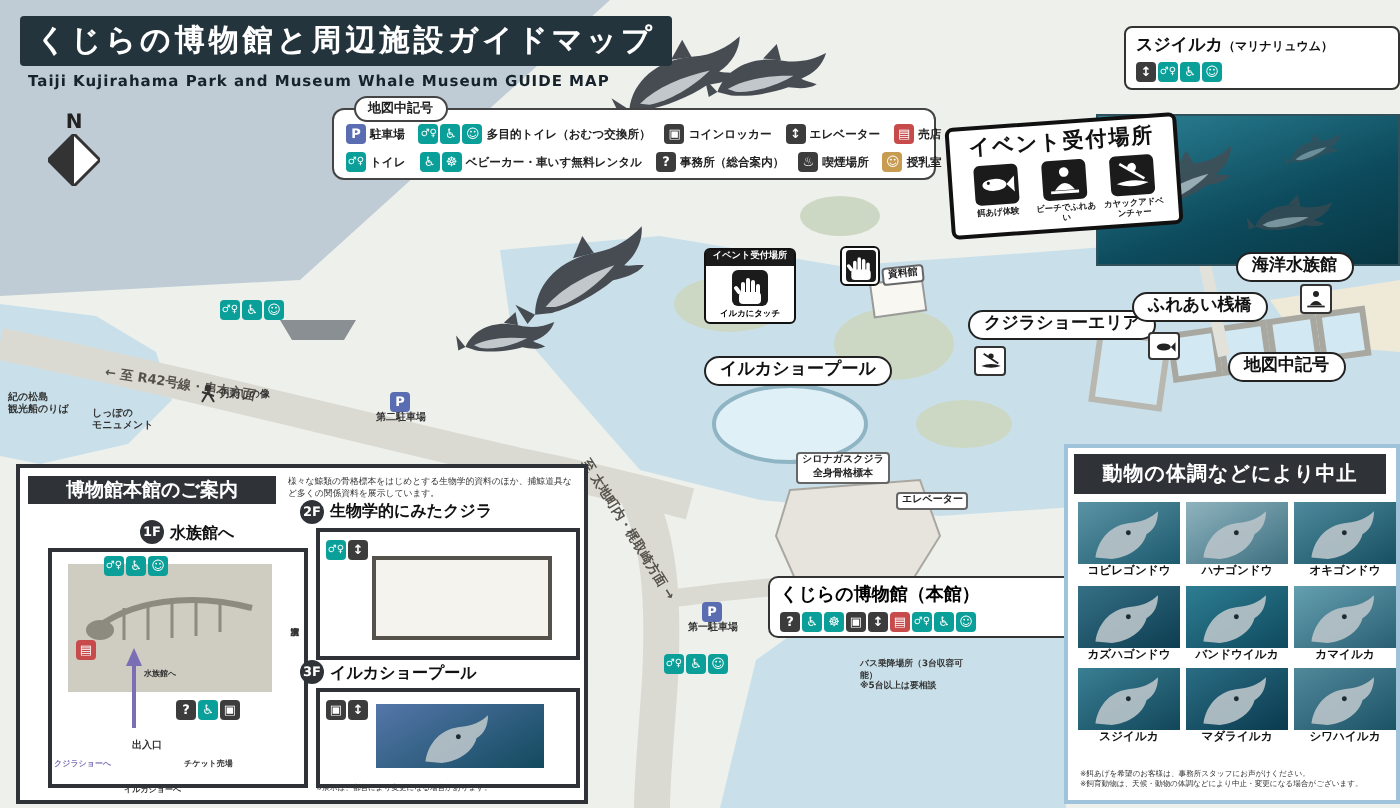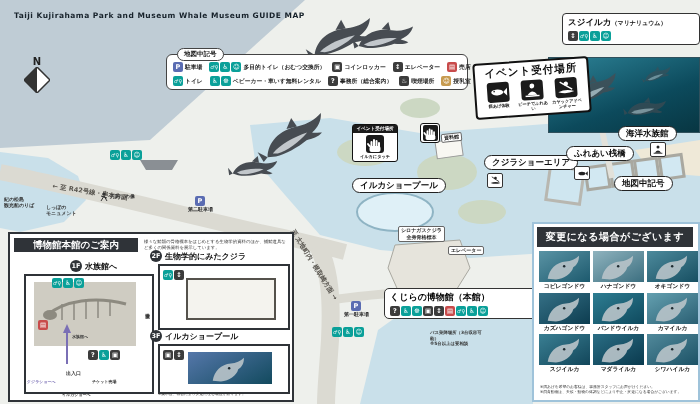--- a/index.html
+++ b/index.html
@@ -148,20 +148,21 @@
       <g transform="translate(80,40) rotate(8) scale(0.7)" opacity="0.6">
           <use href="#dolphin-shape"></use>
         </g>
       <g transform="translate(95,12) rotate(-4) scale(0.5)" opacity="0.5">
           <use href="#dolphin-shape"></use>
         </g>
     </svg>
   </div>
 
   <div class="abs" style="left:10px;top:8px;">
+    <div class="title-box">くじらの博物館と周辺施設ガイドマップ</div>
     <div class="title-sub" style="margin:3px 0 0 4px;">Taiji Kujirahama Park and Museum Whale Museum GUIDE MAP</div>
   </div>
 
   <div class="abs" style="left:24px;top:56px;width:26px;text-align:center;">
     <div style="font-size:10px;font-weight:bold;color:#222;">N</div>
     <svg width="26" height="26" viewBox="0 0 26 26">
       <polygon points="13,0 26,13 13,26 0,13" fill="#fff" stroke="#333" stroke-width="1.5"></polygon>
       <polygon points="13,0 13,26 0,13" fill="#333"></polygon>
     </svg>
   </div>
@@ -444,21 +445,21 @@
         <path class="arrow-purple" d="M7,40 V8"></path>
           <polygon points="7,0 3,9 11,9" fill="#7a6fb5"></polygon>
       </svg>
       <div class="tiny" style="position:absolute;left:46px;top:58px;font-size:4px;">水族館へ</div>
       <div class="tiny" style="position:absolute;left:40px;top:94px;font-size:5px;">出入口</div>
       <div class="tiny" style="position:absolute;left:66px;top:103px;font-size:4px;">チケット売場</div>
       <div class="tiny" style="position:absolute;left:1px;top:103px;font-size:4px;color:#7a6fb5;">クジラショーへ</div>
     </div>
     <div class="tiny" style="position:absolute;left:52px;top:158px;font-size:4px;">イルカショーへ</div>
 
-    <div class="abs" style="left:140px;top:16px;display:flex;align-items:center;">
+    <div class="abs" style="left:140px;top:16px;display:flex;">
       <span class="badge">2F</span>
       <span class="floor-lab">生物学的にみたクジラ</span>
     </div>
     <div class="plan" style="left:148px;top:30px;width:128px;height:62px;">
       <div class="icon-row" style="position:absolute;left:3px;top:4px;">
           <span class="icon" style="background: rgb(10, 160, 153); font-size: 5px;">♂♀</span>
           <span class="icon" style="background: rgb(60, 60, 60);">↕</span>
         </div>
       <div style="position:absolute;left:26px;top:12px;width:86px;height:38px;border:2px solid #55524c;background:#f4f3ee;"></div>
     </div>
@@ -475,21 +476,21 @@
       <div style="position:absolute;left:28px;top:6px;width:84px;height:32px;background:linear-gradient(150deg,#57a,#124a5e);display:flex;align-items:flex-end;justify-content:center;">
         <svg width="60" height="28" viewBox="0 0 50 34">
             <use href="#dolphin-head"></use>
           </svg>
       </div>
     </div>
     <div class="tiny" style="position:absolute;left:148px;top:158px;font-size:3.8px;font-weight:normal;">※展示は、都合により変更になる場合があります。</div>
   </div>
 
   <div class="panel whales-panel" style="left:532px;top:222px;width:164px;height:176px;">
-    <div class="panel-hd" style="position:absolute;left:3px;top:3px;width:156px;height:20px;font-size:10px;letter-spacing:.5px;">変更になる場合がございます</div>
+    <div class="panel-hd" style="position:absolute;left:3px;top:3px;width:156px;height:20px;font-size:10px;letter-spacing:.5px;">動物の体調などにより中止</div>
     <div class="wgrid" id="whale-grid">
   <div class="wcell c0">
     <div class="wphoto">
       <svg width="44" height="28" viewBox="0 0 50 34">
               <use href="#dolphin-head"></use>
             </svg>
     </div>
     <div class="wname">コビレゴンドウ</div>
   </div>
 

